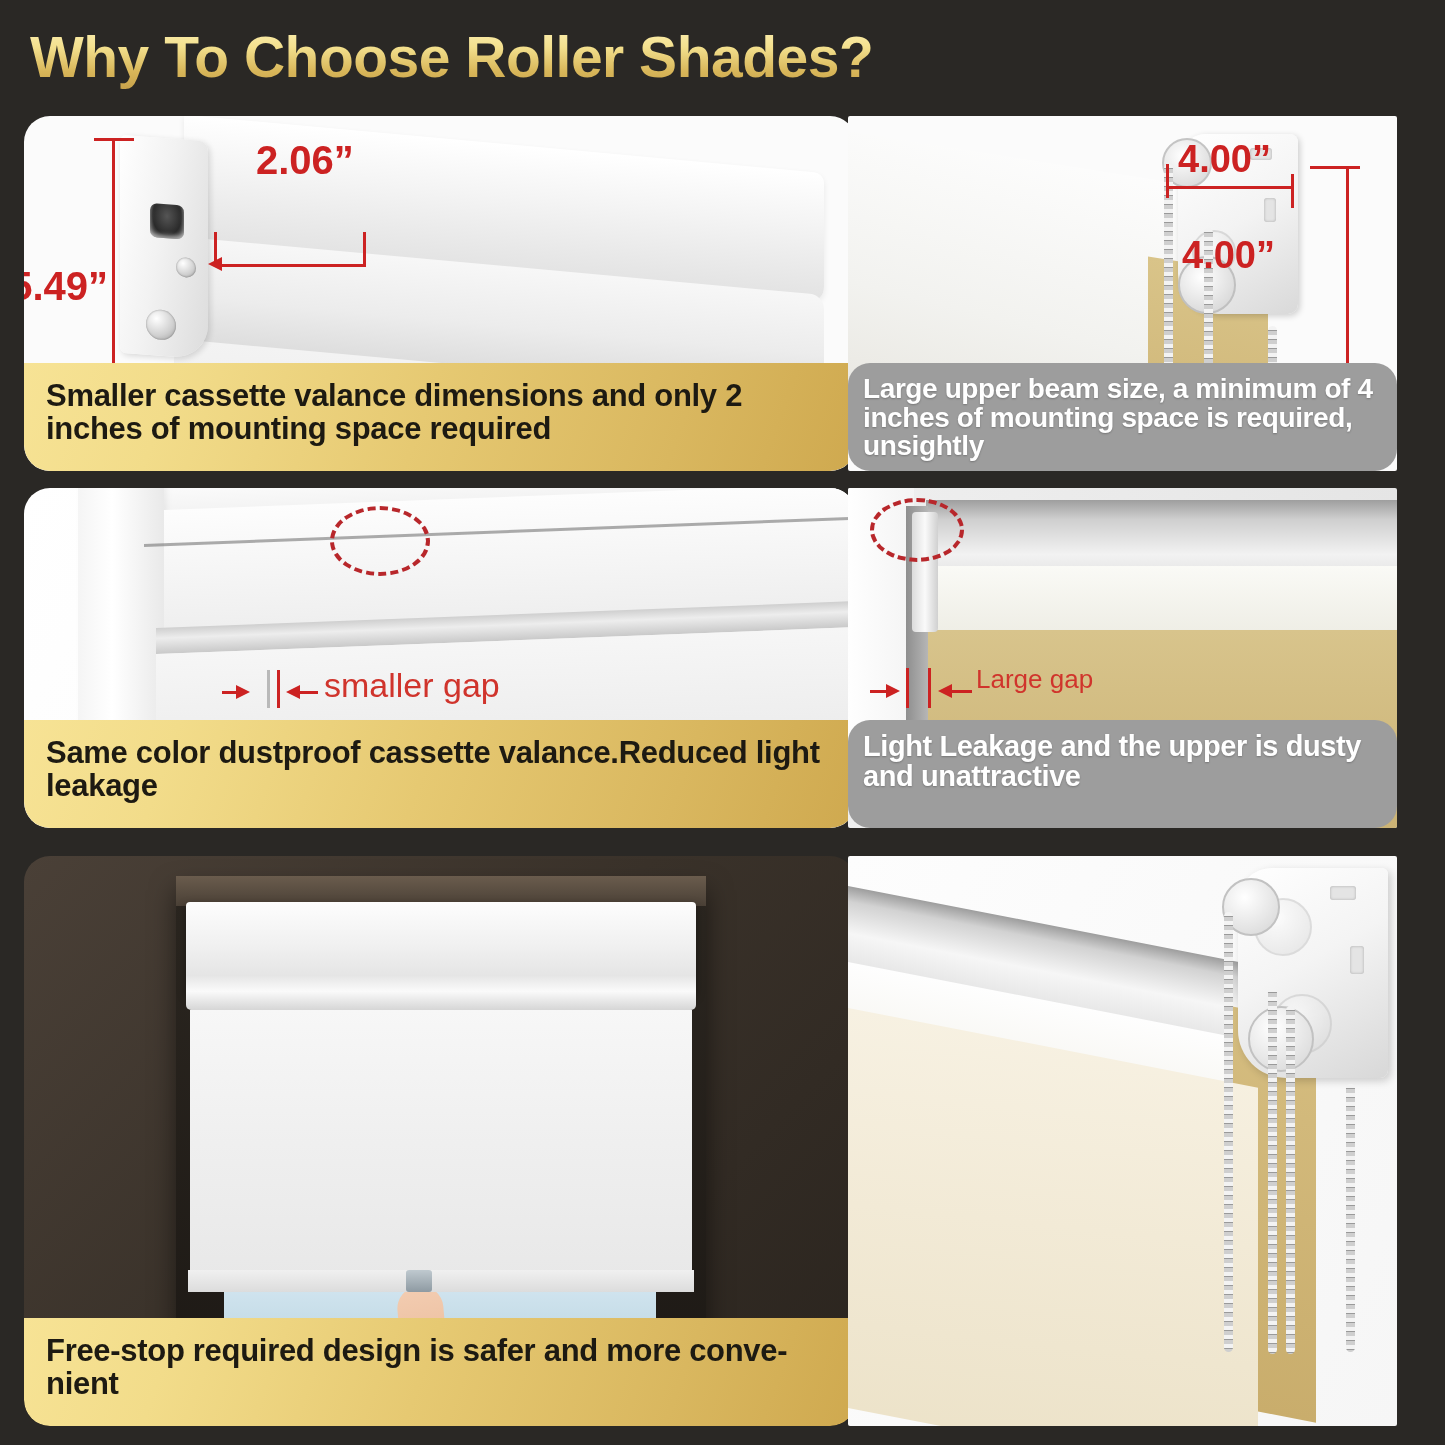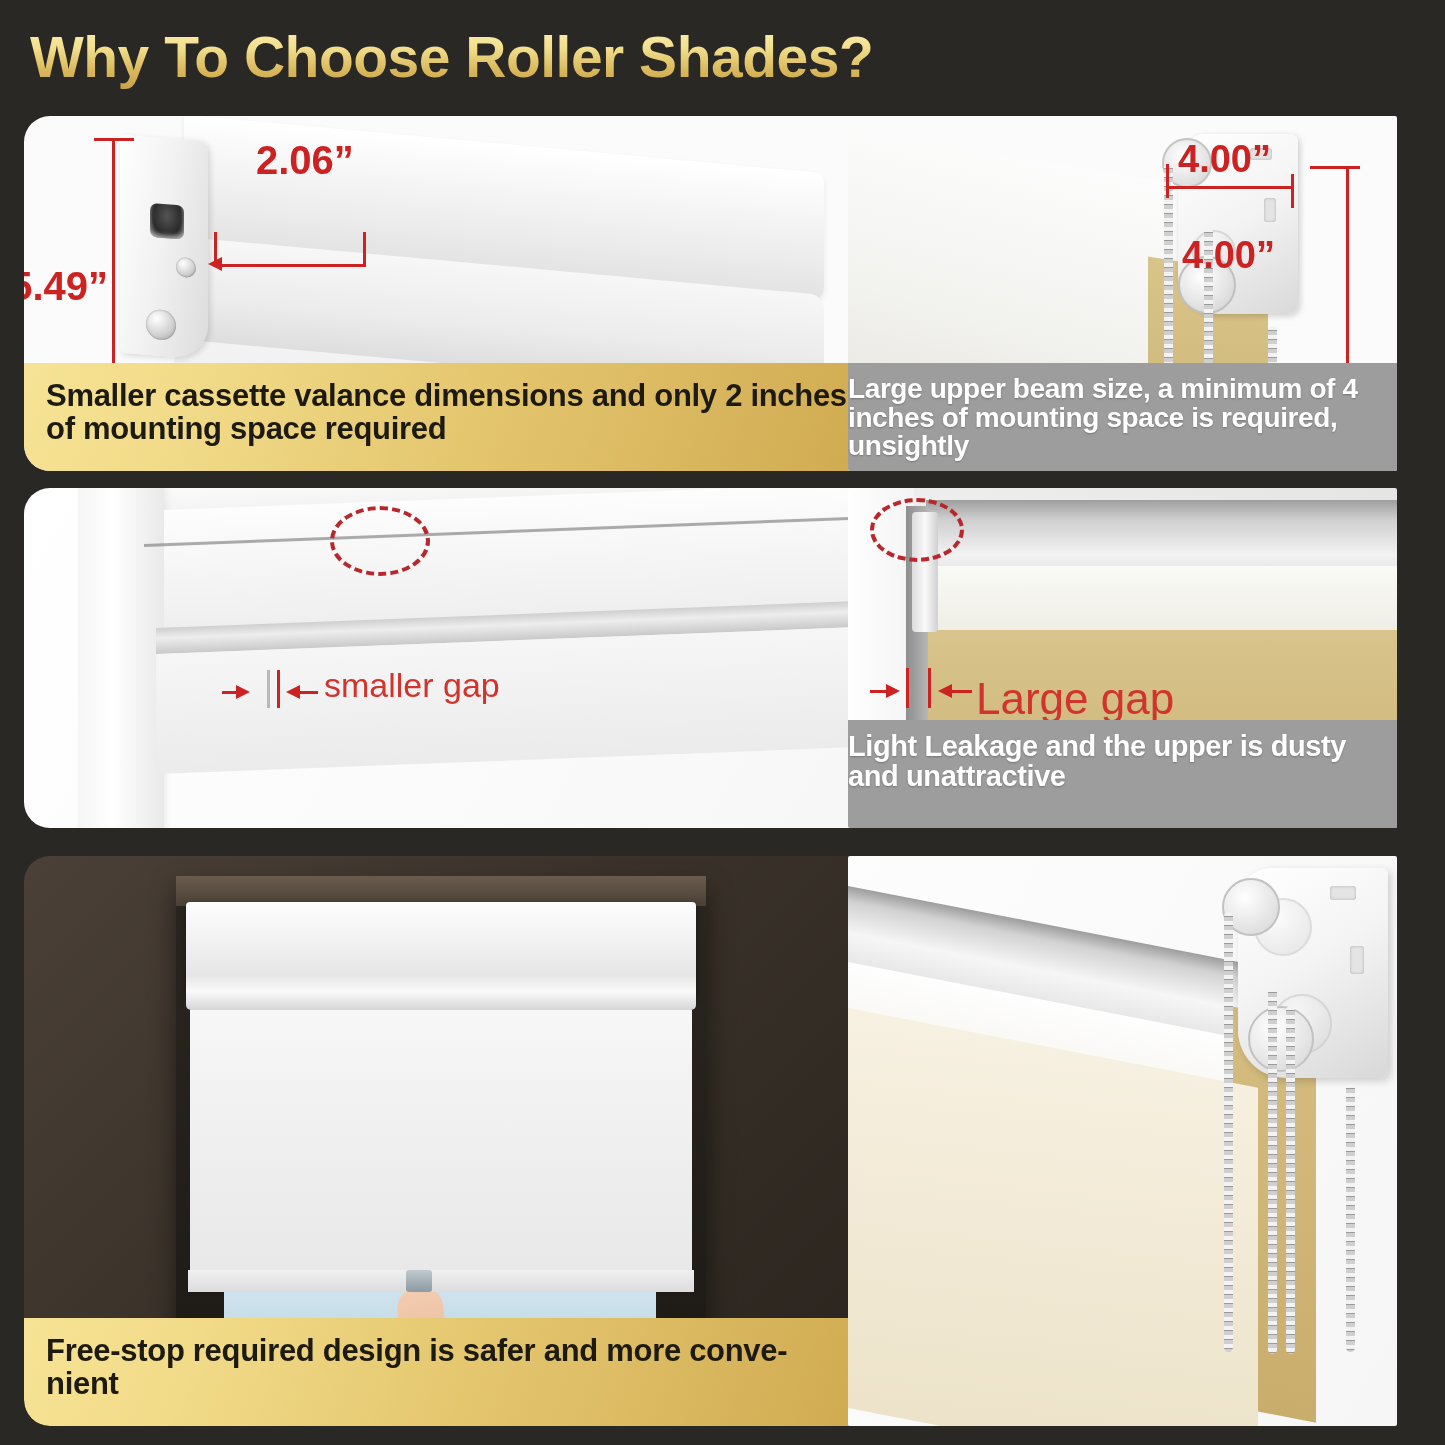--- a/index.html
+++ b/index.html
@@ -17,21 +17,21 @@
     font-size:57px;font-weight:bold;letter-spacing:-0.5px;
     background:linear-gradient(180deg,#fcf0b6 0%,#f3e08e 35%,#d8b659 72%,#c7a14a 100%);
     -webkit-background-clip:text;background-clip:text;color:transparent;
     -webkit-text-fill-color:transparent;
     white-space:nowrap;
   }
 
   
   .grid{position:absolute;left:0;top:108px;width:1445px;height:1337px;}
   .panel{position:absolute;overflow:hidden;}
-  .panel.left{border-radius:26px;padding-left:20px;}
+  .panel.left{border-radius:26px;}
   .panel.right{border-radius:2px;}
 
   .r1{top:8px;height:355px;}
   .r2{top:380px;height:340px;}
   .r3{top:748px;height:570px;}
   .colL{left:24px;width:832px;}
   .colR{left:848px;width:549px;}
 
   .photo{position:absolute;left:0;top:0;right:0;bottom:0;overflow:hidden;}
 
@@ -46,22 +46,23 @@
     border-radius:0 0 26px 26px;
     padding:16px 22px 30px 22px;
     height:108px;
   }
   .cap-gold .ctext{
     color:#1d1a12;font-weight:bold;font-size:31px;line-height:1.07;
     letter-spacing:-0.3px;
   }
   .cap-gray{
     background:#9d9d9d;
-    padding:12px 18px 22px 0;
+    padding:12px 18px 22px 15px;
     height:108px;
+    border-radius:22px;
   }
   .cap-gray .ctext{
     color:#ffffff;font-weight:bold;font-size:29px;line-height:1.02;
     letter-spacing:-0.4px;
     text-shadow:0 1px 2px rgba(0,0,0,.25);
   }
   .cap3 .ctext{font-size:28px;}
 
   
   .bgwhite{position:absolute;inset:0;background:#fbfbfb;}
@@ -399,41 +400,44 @@
 
         <div class="arrow-r" style="left:212px;top:197px;"></div>
         <div class="dline-h" style="left:198px;top:203px;width:20px;"></div>
         <div class="tick-v" style="left:243px;top:182px;height:38px;background:#b9b9b9;"></div>
         <div class="tick-v" style="left:253px;top:182px;height:38px;"></div>
         <div class="arrow-l" style="left:262px;top:197px;"></div>
         <div class="dline-h" style="left:276px;top:203px;width:18px;"></div>
         <div class="gap-label" style="left:300px;top:178px;font-size:34px;">smaller gap</div>
       </div>
 
+      <div class="cap cap-gold">
+        <div class="ctext">Same color dustproof cassette valance.Reduced light leakage</div>
+      </div>
     </div>
 
     <div class="panel right colR r2">
       <div class="photo">
         <div class="p4-wall"></div>
         <div class="p4-white"></div>
         <div class="p4-roll shade-tex"></div>
         <div class="p4-beam"></div>
         <div class="p4-beige beige-tex"></div>
         <div class="p4-darkgap"></div>
         <div class="p4-bracket"></div>
 
         <div class="ellipse-dash" style="left:22px;top:10px;width:86px;height:56px;"></div>
 
         <div class="arrow-r" style="left:38px;top:196px;"></div>
         <div class="dline-h" style="left:22px;top:202px;width:20px;"></div>
         <div class="tick-v" style="left:58px;top:180px;height:40px;"></div>
         <div class="tick-v" style="left:80px;top:180px;height:40px;"></div>
         <div class="arrow-l" style="left:90px;top:196px;"></div>
         <div class="dline-h" style="left:104px;top:202px;width:20px;"></div>
-        <div class="gap-label" style="left:128px;top:176px;font-size:44px;margin-top:10px;">Large gap</div>
+        <div class="gap-label" style="left:128px;top:176px;font-size:26px;">Large gap</div>
       </div>
 
       <div class="cap cap-gray">
         <div class="ctext">Light Leakage and the upper is dusty and unattractive</div>
       </div>
     </div>
 
     <div class="panel left colL r3">
       <div class="photo">
         <div class="p5-room"></div>

